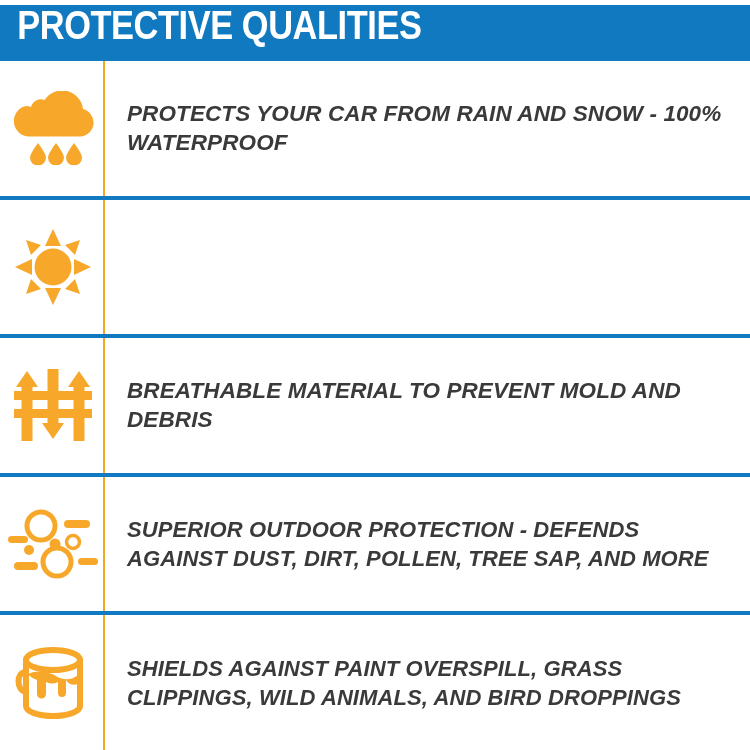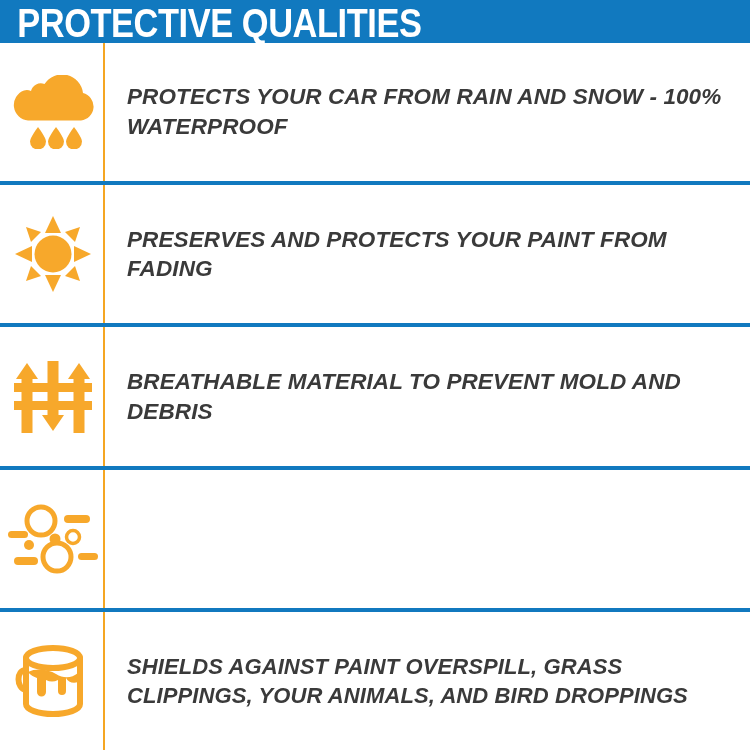--- a/index.html
+++ b/index.html
@@ -18,23 +18,24 @@
     height: 750px;
     position: relative;
     background: #ffffff;
     display: flex;
     flex-direction: column;
   }
 
   
   .header {
     background: #1179bf;
-    height: 43px;
-    display: flex;
-    align-items: flex-end;
+    height: 56px;
+    margin-top: 5px;
+    display: flex;
+    align-items: flex-start;
     flex: 0 0 auto;
   }
   .header-title {
     color: #ffffff;
     font-family: "Liberation Sans Narrow", "Liberation Sans", sans-serif;
     font-weight: bold;
     font-size: 40px;
     letter-spacing: -0.5px;
     padding-left: 20px;
     line-height: 1;
@@ -138,23 +139,20 @@
             <polygon points="40,78 32,61 48,61"></polygon>
             <polygon points="2,40 19,32 19,48"></polygon>
             <polygon points="78,40 61,48 61,32"></polygon>
             <polygon points="13,13 28,18 18,28"></polygon>
             <polygon points="67,67 52,62 62,52"></polygon>
             <polygon points="67,13 62,28 52,18"></polygon>
             <polygon points="13,67 18,52 28,62"></polygon>
           </g>
         </svg>
       </div>
-      <div class="text-cell">
-        <p class="feature-text">PRESERVES AND PROTECTS YOUR PAINT FROM FADING</p>
-      </div>
     </div>
 
 
     <div class="row row-4">
       <div class="icon-cell">
         <svg class="icon-svg" width="78" height="80" viewBox="0 0 78 80">
           <g fill="#f7a82b">
             <path d="M13 6 L24 22 L18.5 22 L18.5 76 L7.5 76 L7.5 22 L2 22 Z"></path>
             <path d="M65 6 L76 22 L70.5 22 L70.5 76 L59.5 76 L59.5 22 L54 22 Z"></path>
             <path d="M39 74 L28 58 L33.5 58 L33.5 4 L44.5 4 L44.5 58 L50 58 Z"></path>
@@ -181,32 +179,35 @@
           <g fill="#f7a82b">
             <circle cx="47" cy="36" r="5.5"></circle>
             <circle cx="21" cy="42" r="5"></circle>
             <rect x="0" y="28" width="20" height="7" rx="3.5"></rect>
             <rect x="56" y="12" width="26" height="8" rx="4"></rect>
             <rect x="6" y="54" width="24" height="8" rx="4"></rect>
             <rect x="70" y="50" width="20" height="7" rx="3.5"></rect>
           </g>
         </svg>
       </div>
+      <div class="text-cell">
+        <p class="feature-text">SUPERIOR OUTDOOR PROTECTION - DEFENDS AGAINST DUST, DIRT, POLLEN, TREE SAP, AND MORE</p>
+      </div>
     </div>
 
     <div class="row row-6">
       <div class="icon-cell">
         <svg class="icon-svg" width="82" height="78" viewBox="0 0 82 78">
           <g fill="none" stroke="#f7a82b" stroke-width="6" stroke-linejoin="round" stroke-linecap="round">
             <path d="M14 16 L14 62 a27 10 0 0 0 54 0 L68 16"></path>
             <ellipse cx="41" cy="16" rx="27" ry="10"></ellipse>
             <path d="M14 28 C4 28 4 46 14 48"></path>
           </g>
           <path d="M16 30 C24 26 36 27 44 32 C52 37 60 36 66 31 L66 40 C61 42 56 40 54 36 L54 49 a4 4 0 0 1 -8 0 L46 38 C42 40 38 40 34 38 L34 50 a4.5 4.5 0 0 1 -9 0 L25 36 C22 35 18 33 16 30 Z" fill="#f7a82b"></path>
         </svg>
       </div>
       <div class="text-cell">
-        <p class="feature-text">SHIELDS AGAINST PAINT OVERSPILL, GRASS CLIPPINGS, YOUR ANIMALS, AND BIRD DROPPINGS</p>
+        <p class="feature-text">SHIELDS AGAINST PAINT OVERSPILL, GRASS CLIPPINGS, WILD ANIMALS, AND BIRD DROPPINGS</p>
       </div>
     </div>
 
   </div>
 </div>
 
 </body></html>

